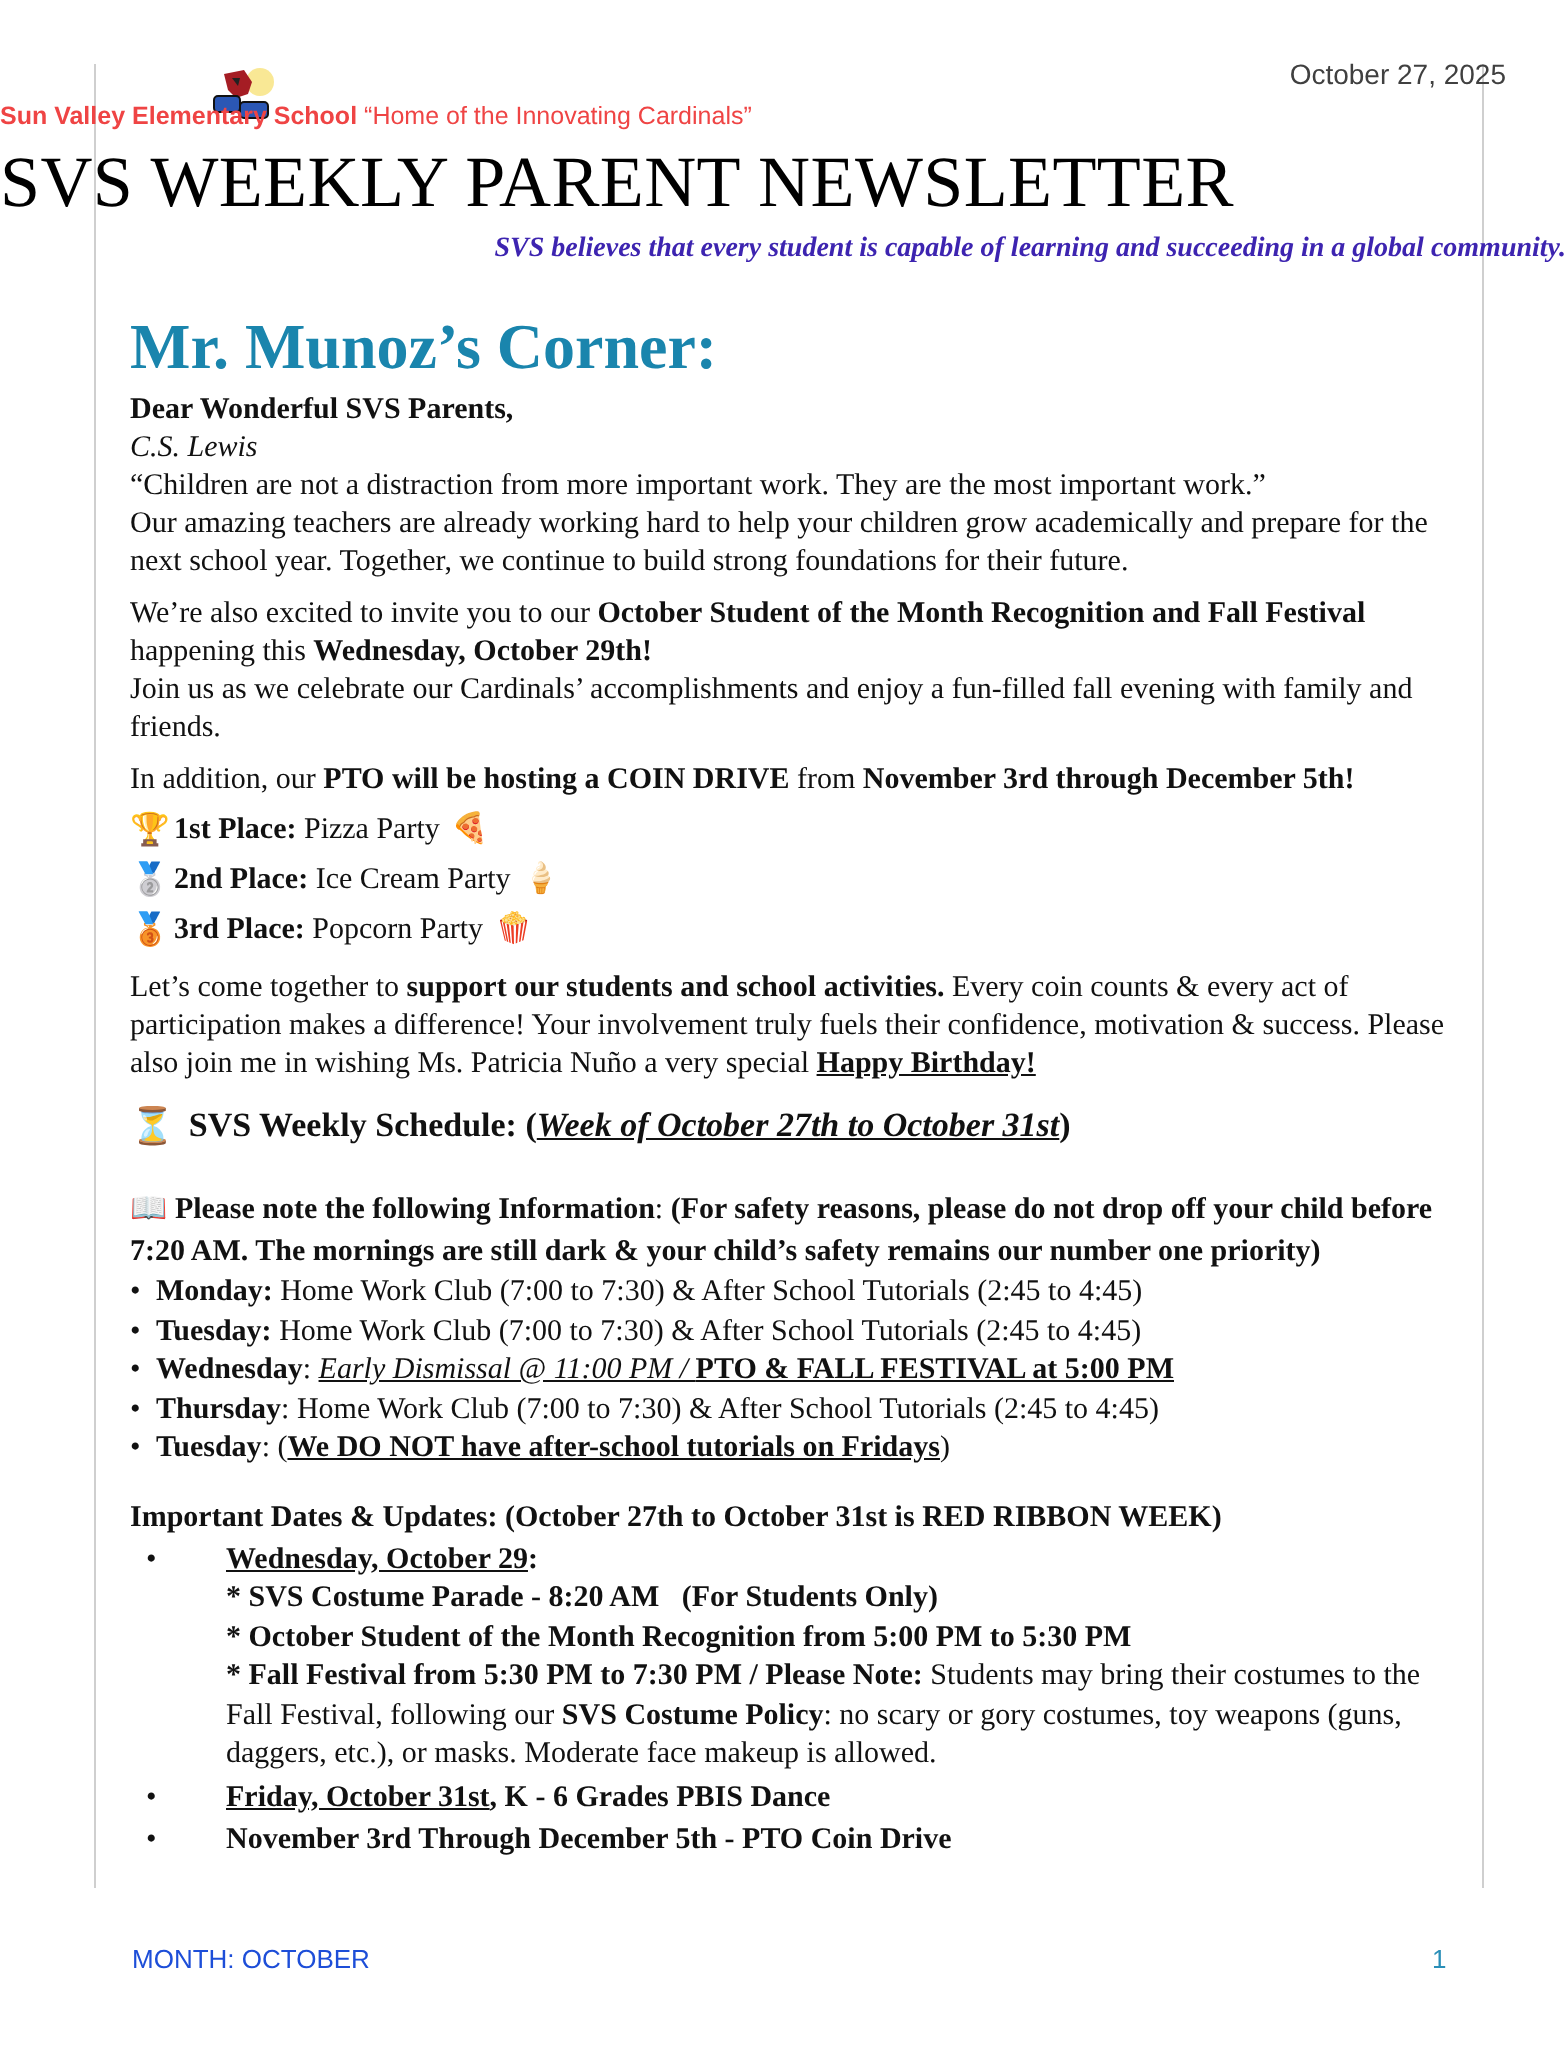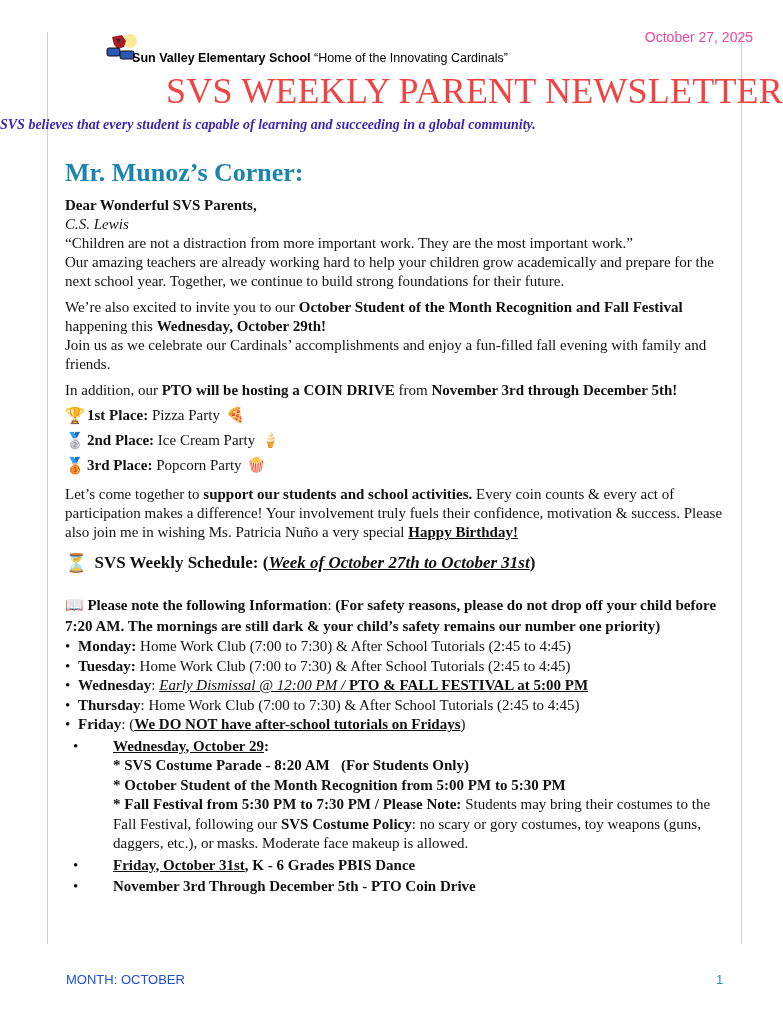--- a/index.html
+++ b/index.html
@@ -1,26 +1,26 @@
 <!DOCTYPE html>
 <html><head>
 <meta charset="utf-8">
 <style>
   html, body { margin: 0; padding: 0; background: #ffffff; }
   body { width: 783px; height: 1024px; position: relative; overflow: hidden; font-family: "Liberation Serif", serif; color: #111; }
   .page-border-left { position: absolute; left: 47px; top: 32px; width: 1px; height: 912px; background: #cfcfcf; }
   .page-border-right { position: absolute; left: 741px; top: 32px; width: 1px; height: 912px; background: #cfcfcf; }
-  .date { position: absolute; right: 30px; top: 29px; font-family: "Liberation Sans", sans-serif; font-size: 14px; color: #ec4899; }
+  .date { position: absolute; right: 30px; top: 29px; font-family: "Liberation Sans", sans-serif; font-size: 14px; color: #404040; }
   .logo { position: absolute; left: 104px; top: 33px; width: 34px; height: 28px; }
-  .school-line { position: absolute; left: 0; width: 640px; top: 51px; text-align: center; font-family: "Liberation Sans", sans-serif; font-size: 12.5px; color: #000000; }
+  .school-line { position: absolute; left: 0; width: 640px; top: 51px; font-family: "Liberation Sans", sans-serif; font-size: 12.5px; color: #ef4444; }
   .school-line b { font-weight: bold; }
-  .title { position: absolute; left: 0; width: 783px; top: 70px; text-align: right; font-family: "Liberation Serif", serif; font-size: 36px; color: #ef4444; letter-spacing: 0.2px; }
-  .motto { position: absolute; left: 0; width: 783px; top: 117px; text-align: left; font-family: "Liberation Serif", serif; font-size: 14px; font-weight: bold; font-style: italic; color: #3d24b0; }
+  .title { position: absolute; left: 0; width: 783px; top: 70px; text-align: left; font-family: "Liberation Serif", serif; font-size: 36px; color: #000000; letter-spacing: 0.2px; }
+  .motto { position: absolute; left: 0; width: 783px; top: 117px; text-align: right; font-family: "Liberation Serif", serif; font-size: 14px; font-weight: bold; font-style: italic; color: #3d24b0; }
   .content { position: absolute; left: 65px; top: 156px; width: 665px; font-size: 15px; line-height: 19px; }
-  .corner-heading { font-size: 26px; font-weight: bold; color: #1a85ad; line-height: 34px; margin: 0 0 6px 0; }
+  .corner-heading { font-size: 32px; font-weight: bold; color: #1a85ad; line-height: 34px; margin: 0 0 6px 0; }
   p { margin: 0; }
   .gap { margin-top: 7px; }
   .prize { display: flex; align-items: center; height: 25px; }
   .prize .ico { width: 22px; font-size: 16px; }
   .prize .ico2 { margin-left: 6px; font-size: 15px; }
   .sched-heading { font-size: 17px; font-weight: bold; margin-top: 9px; line-height: 24px; display: flex; align-items: center; }
   .sched-heading .ico { font-size: 18px; margin-right: 7px; }
   ul.days { list-style: none; margin: 0; padding: 0; }
   ul.days li { line-height: 19.5px; padding-left: 13px; position: relative; }
   ul.days li:before { content: "•"; position: absolute; left: 0; }
@@ -105,25 +105,26 @@
       <span>)</span>
   </div>
 
   <p style="line-height:21px;margin-top:20px;">
     <span>📖</span><b> Please note the following Information</b><span>: </span><b>(For safety reasons, please do not drop off your child before 7:20 AM. The mornings are still dark &amp; your child’s safety remains our number one priority)</b>
   </p>
 
   <ul class="days">
     <li><b>Monday:</b><span> Home Work Club (7:00 to 7:30) &amp; After School Tutorials (2:45 to 4:45)</span></li>
     <li><b>Tuesday:</b><span> Home Work Club (7:00 to 7:30) &amp; After School Tutorials (2:45 to 4:45)</span></li>
-    <li><b>Wednesday</b><span>: </span><i class="u">Early Dismissal @ 12:00 PM / </i><span class="bi u">PTO &amp; FALL FESTIVAL at 5:00 PM</span></li>
+    <li><b>Wednesday</b><span>: </span><i class="u">Early Dismissal @ 11:00 PM / </i><span class="bi u">PTO &amp; FALL FESTIVAL at 5:00 PM</span></li>
     <li><b>Thursday</b><span>: Home Work Club (7:00 to 7:30) &amp; After School Tutorials (2:45 to 4:45)</span></li>
-    <li><b>Friday</b><span>: (</span><span class="bi u">We DO NOT have after-school tutorials on Fridays</span><span>)</span></li>
+    <li><b>Tuesday</b><span>: (</span><span class="bi u">We DO NOT have after-school tutorials on Fridays</span><span>)</span></li>
   </ul>
 
+  <p class="dates-heading">Important Dates &amp; Updates: (October 27th to October 31st is RED RIBBON WEEK)</p>
   <ul class="dates">
     <li>
       <span class="bullet">•</span>
       <b><span class="u">Wednesday, October 29</span><span>:</span></b><br>
       <b style="white-space:pre">* SVS Costume Parade - 8:20 AM   (For Students Only)</b><br>
       <b>* October Student of the Month Recognition from 5:00 PM to 5:30 PM</b><br>
       <b>* Fall Festival from 5:30 PM to 7:30 PM / Please Note:</b><span> Students may bring their costumes to the Fall Festival, following our </span><b>SVS Costume Policy</b><span>: no scary or gory costumes, toy weapons (guns, daggers, etc.), or masks. Moderate face makeup is allowed.</span>
     </li>
     <li style="margin-top:2px;">
       <span class="bullet">•</span>

